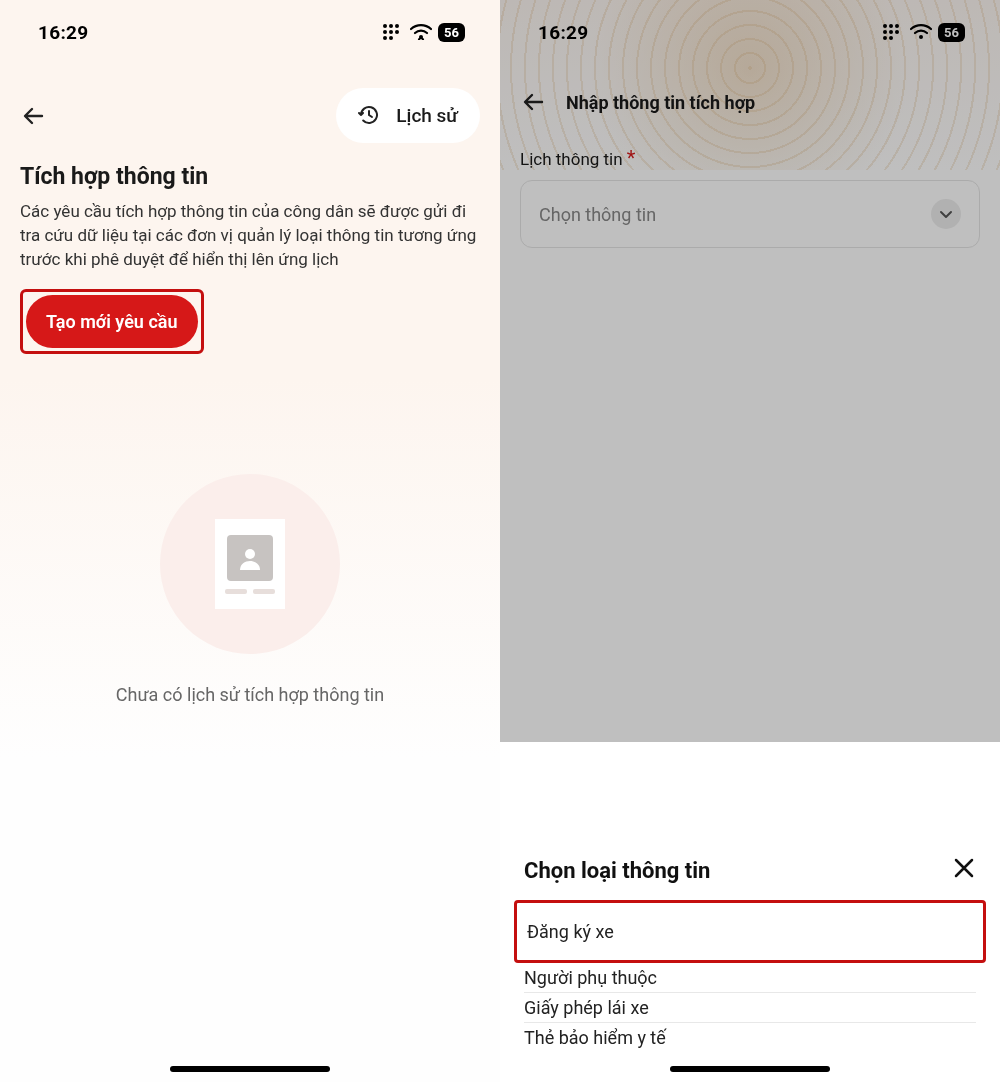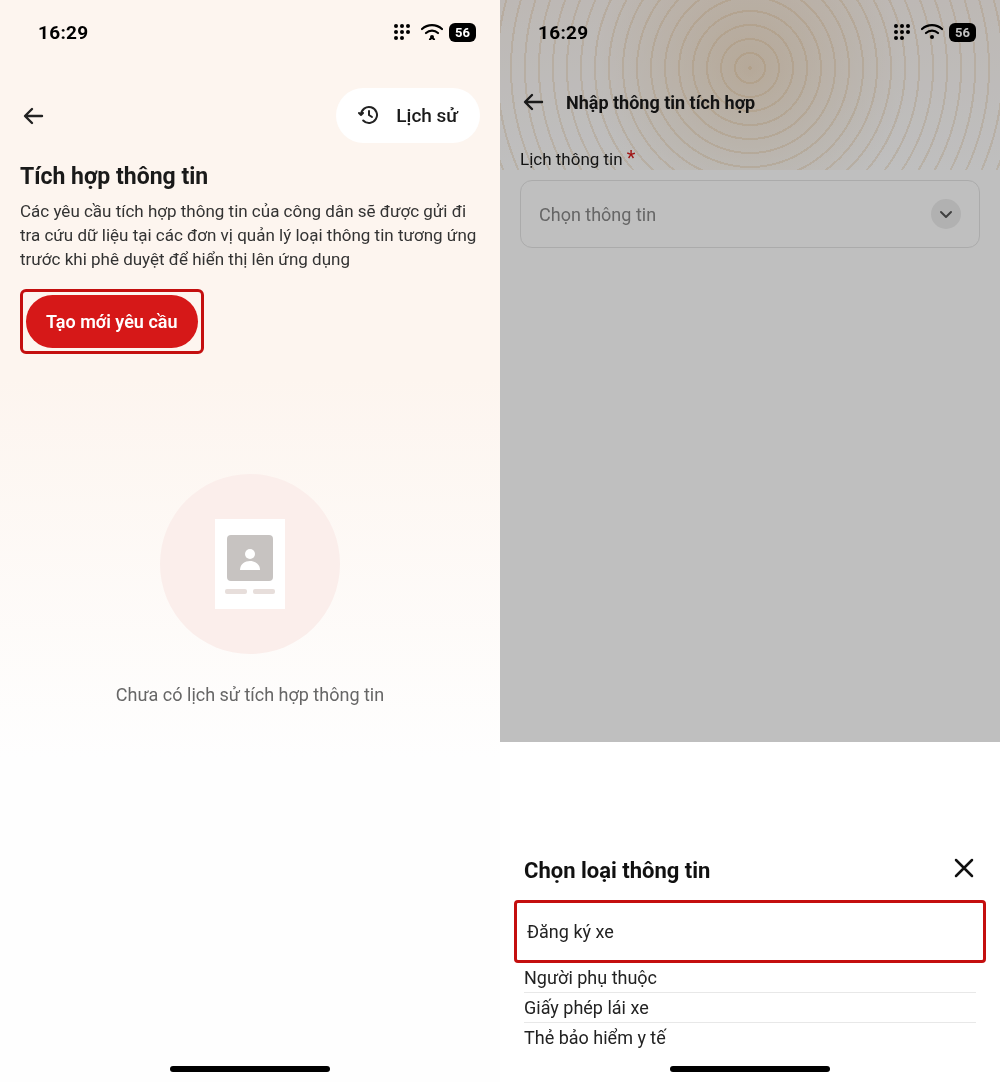--- a/index.html
+++ b/index.html
@@ -22,21 +22,21 @@
     background: linear-gradient(180deg, #fdf5ef 0%, #fdf5ef 35%, #fefefe 70%);
   }
   .phone-right {
     background: #fff;
   }
   
   .status-bar {
     display: flex;
     justify-content: space-between;
     align-items: center;
-    padding: 18px 24px 14px 38px;
+    padding: 18px 35px 14px 38px;
     height: 60px;
   }
   .status-time {
     font-size: 19px;
     font-weight: 700;
     letter-spacing: 0.3px;
     color: #000;
   }
   .status-icons {
     display: flex;
@@ -316,21 +316,21 @@
         </div>
         <div class="history-btn">
           <svg width="22" height="22">
             <path d="M3 11a8 8 0 1 1 2.2 5.5 M3 11l-2-2 M3 11l2-2" stroke="#222" stroke-width="2" fill="none" stroke-linecap="round" stroke-linejoin="round"></path>
             <path d="M11 7v4l3 2" stroke="#222" stroke-width="2" fill="none" stroke-linecap="round"></path>
           </svg>
           <span>Lịch sử</span>
         </div>
       </div>
       <div class="title-l">Tích hợp thông tin</div>
-      <div class="desc-l">Các yêu cầu tích hợp thông tin của công dân sẽ được gửi đi tra cứu dữ liệu tại các đơn vị quản lý loại thông tin tương ứng trước khi phê duyệt để hiển thị lên ứng dụng</div>
+      <div class="desc-l">Các yêu cầu tích hợp thông tin của công dân sẽ được gửi đi tra cứu dữ liệu tại các đơn vị quản lý loại thông tin tương ứng trước khi phê duyệt để hiển thị lên ứng lịch</div>
       <div class="cta-wrap">
         <div class="cta-btn">Tạo mới yêu cầu</div>
       </div>
     </div>
 
     <div class="empty-state">
       <div class="empty-circle">
         <div class="empty-card">
           <div class="empty-avatar">
             <svg width="28" height="28">

